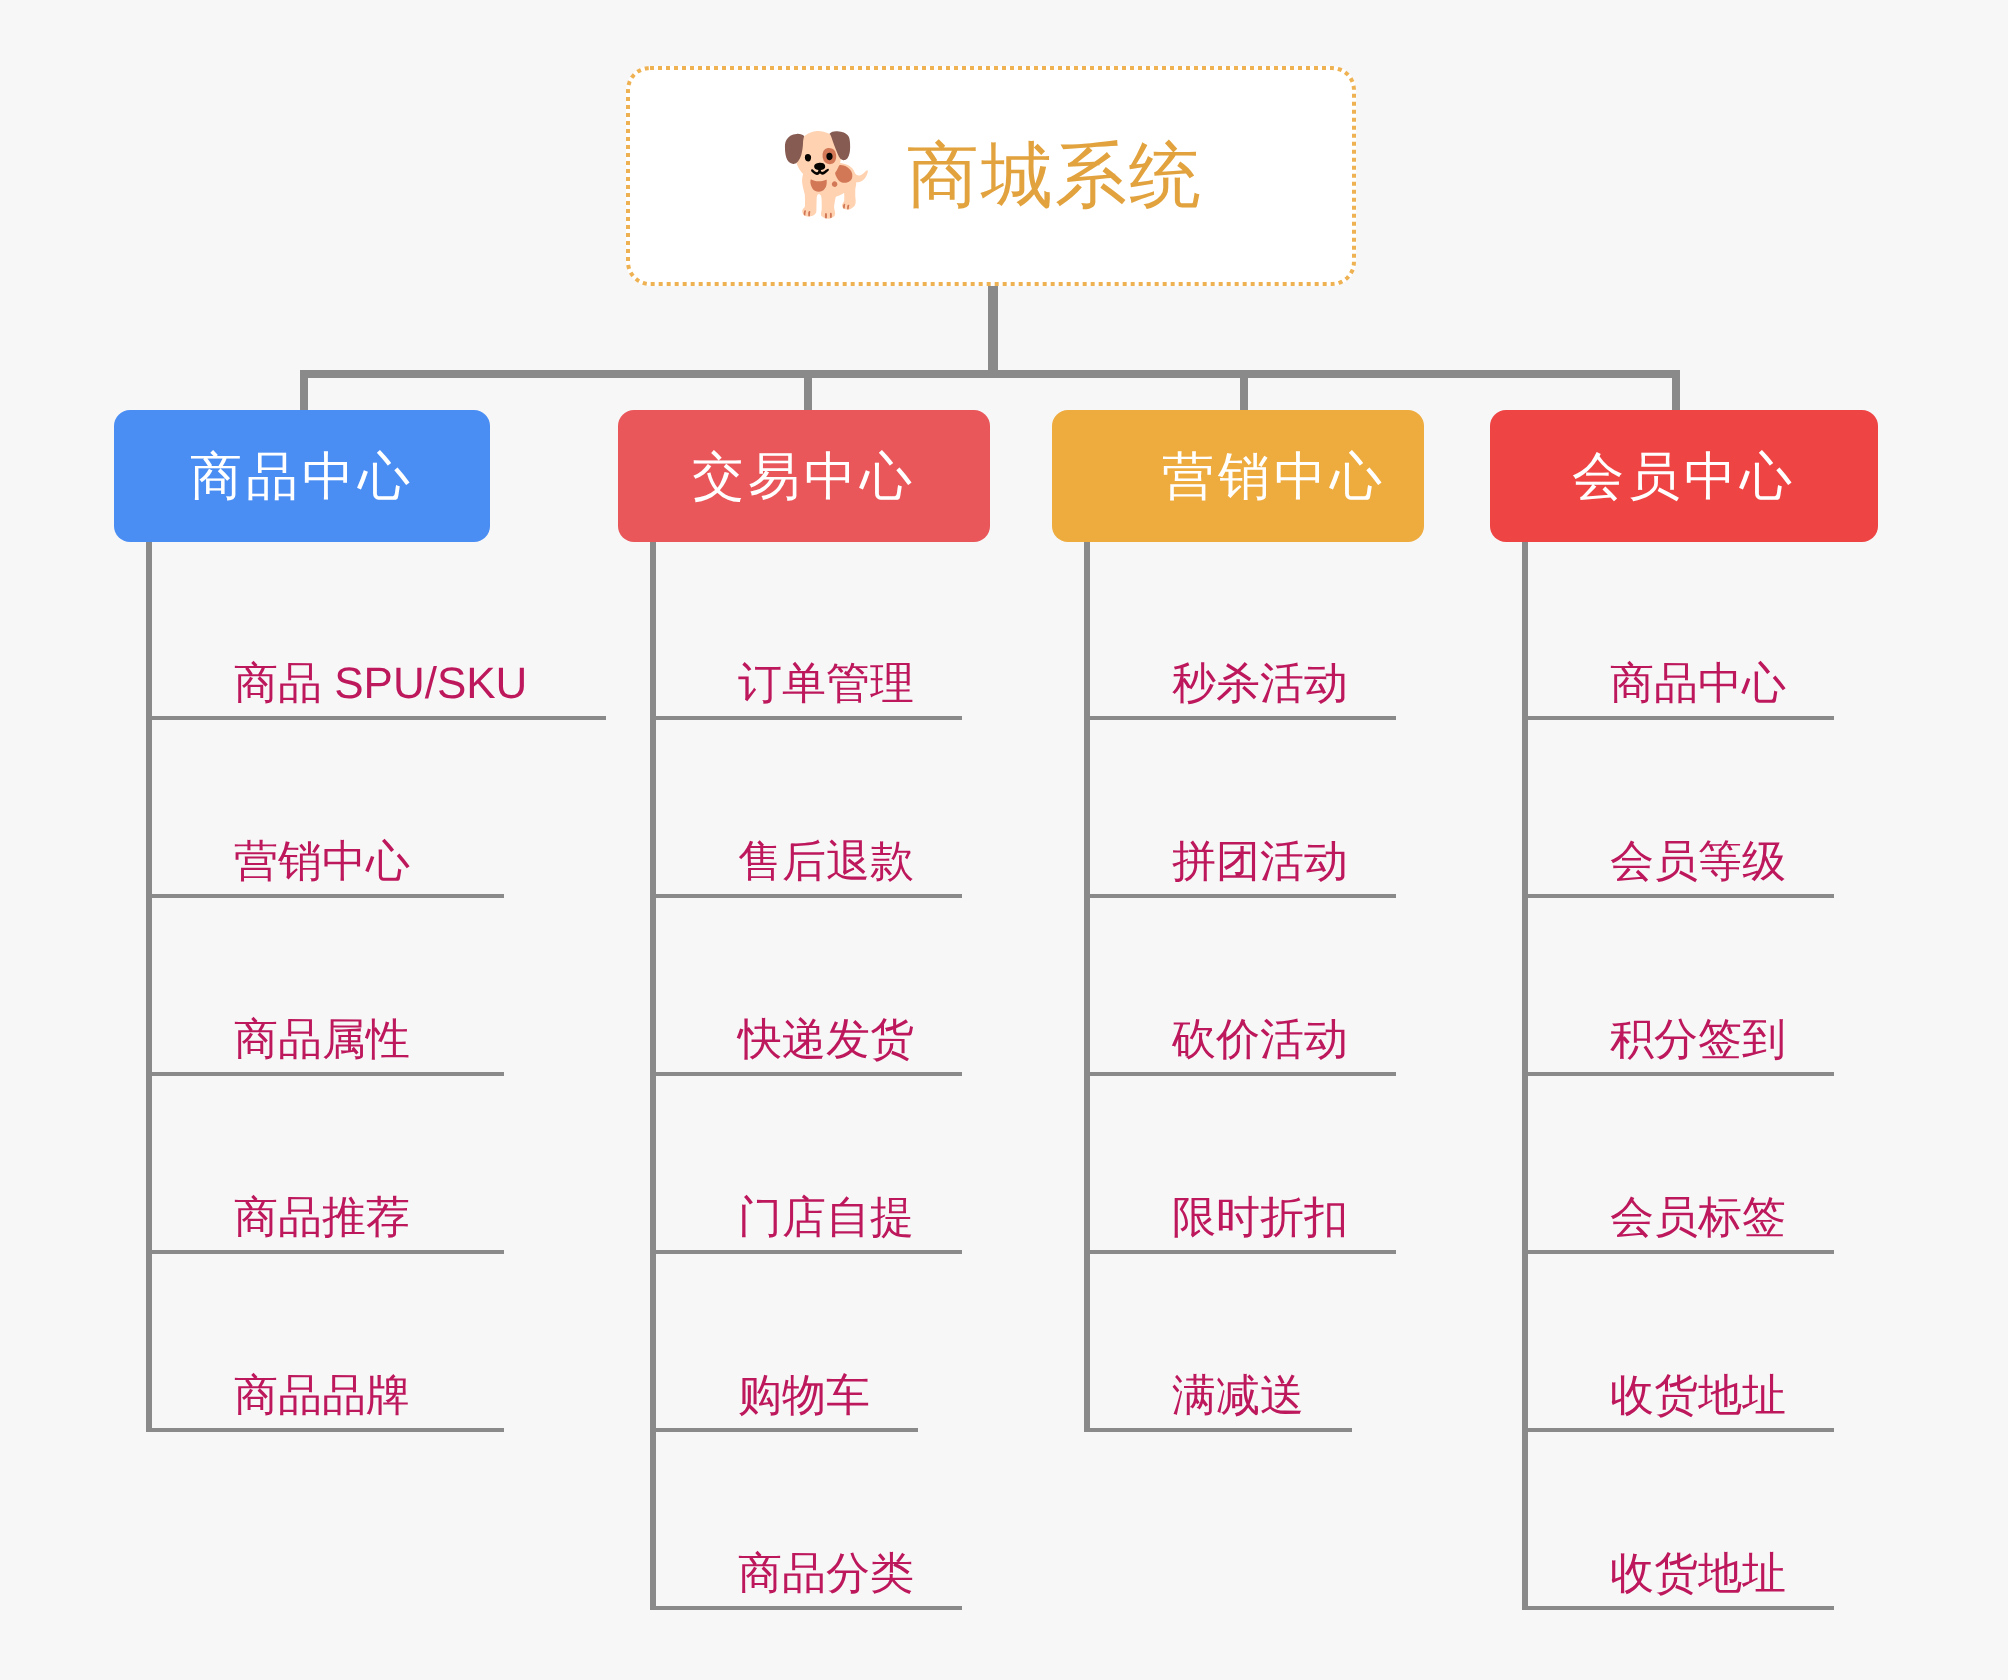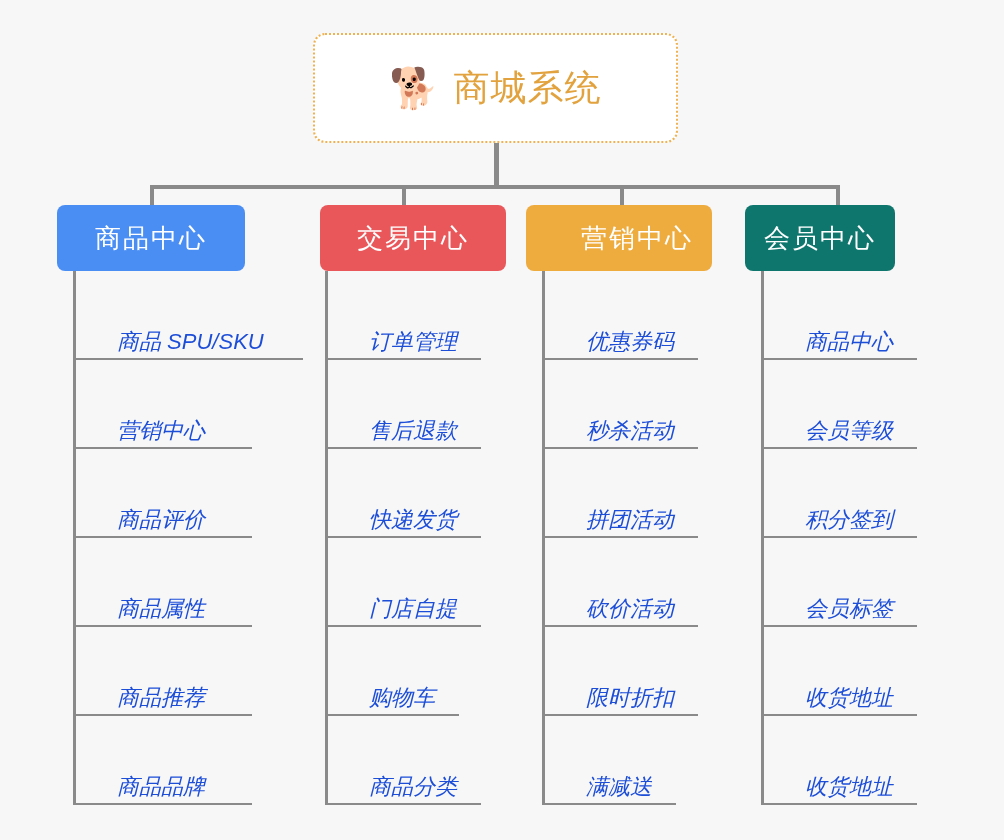--- a/index.html
+++ b/index.html
@@ -95,26 +95,25 @@
   .leaf-item::after {
     content: "";
     position: absolute;
     left: -16px;
     bottom: 0;
     height: 2px;
     background: #8a8a8a;
   }
   .leaf-label {
     font-size: 22px;
-    color: #1d4ed8;
+    color: #be185d;
     white-space: nowrap;
     padding-left: 25px;
     padding-bottom: 6px;
     line-height: 1.1;
-    font-style: italic;
   }
   
   .leaf-item.w-xl::after  { width: 227px; }
   .leaf-item.w-lg::after  { width: 176px; }
   .leaf-item.w-md::after  { width: 153px; }
   .leaf-item.w-sm::after  { width: 131px; }
 
   .col-1 { left: 57px; }
   .col-2 { left: 309px; }
   .col-3 { left: 526px; }
@@ -144,36 +143,33 @@
       <span>商品中心</span>
     </div>
     <div class="leaf-list">
       <div class="leaf-item w-xl">
         <span class="leaf-label">商品 SPU/SKU</span>
       </div>
       <div class="leaf-item w-lg">
         <span class="leaf-label">营销中心</span>
       </div>
       <div class="leaf-item w-lg">
-        <span class="leaf-label">商品评价</span>
-      </div>
-      <div class="leaf-item w-lg">
         <span class="leaf-label">商品属性</span>
       </div>
       <div class="leaf-item w-lg">
         <span class="leaf-label">商品推荐</span>
       </div>
       <div class="leaf-item w-lg">
         <span class="leaf-label">商品品牌</span>
       </div>
     </div>
   </div>
 
   <div class="column col-2">
-    <div class="cat-box" style="width:186px; background:#e9575a;margin-left:11px;">
+    <div class="cat-box" style="width:186px; background:#e9575a;">
       <span>交易中心</span>
     </div>
     <div class="leaf-list">
       <div class="leaf-item w-md">
         <span class="leaf-label">订单管理</span>
       </div>
       <div class="leaf-item w-md">
         <span class="leaf-label">售后退款</span>
       </div>
       <div class="leaf-item w-md">
@@ -190,42 +186,39 @@
       </div>
     </div>
   </div>
 
   <div class="column col-3">
     <div class="cat-box" style="width:186px; background:#eeab3e;padding-left:36px;">
       <span>营销中心</span>
     </div>
     <div class="leaf-list">
       <div class="leaf-item w-md">
-        <span class="leaf-label">优惠券码</span>
-      </div>
-      <div class="leaf-item w-md">
         <span class="leaf-label">秒杀活动</span>
       </div>
       <div class="leaf-item w-md">
         <span class="leaf-label">拼团活动</span>
       </div>
       <div class="leaf-item w-md">
         <span class="leaf-label">砍价活动</span>
       </div>
       <div class="leaf-item w-md">
         <span class="leaf-label">限时折扣</span>
       </div>
       <div class="leaf-item w-sm">
         <span class="leaf-label">满减送</span>
       </div>
     </div>
   </div>
 
   <div class="column col-4">
-    <div class="cat-box" style="width:150px; background:#0f766e;">
+    <div class="cat-box" style="width:194px; background:#ef4444;">
       <span>会员中心</span>
     </div>
     <div class="leaf-list">
       <div class="leaf-item w-md">
         <span class="leaf-label">商品中心</span>
       </div>
       <div class="leaf-item w-md">
         <span class="leaf-label">会员等级</span>
       </div>
       <div class="leaf-item w-md">

